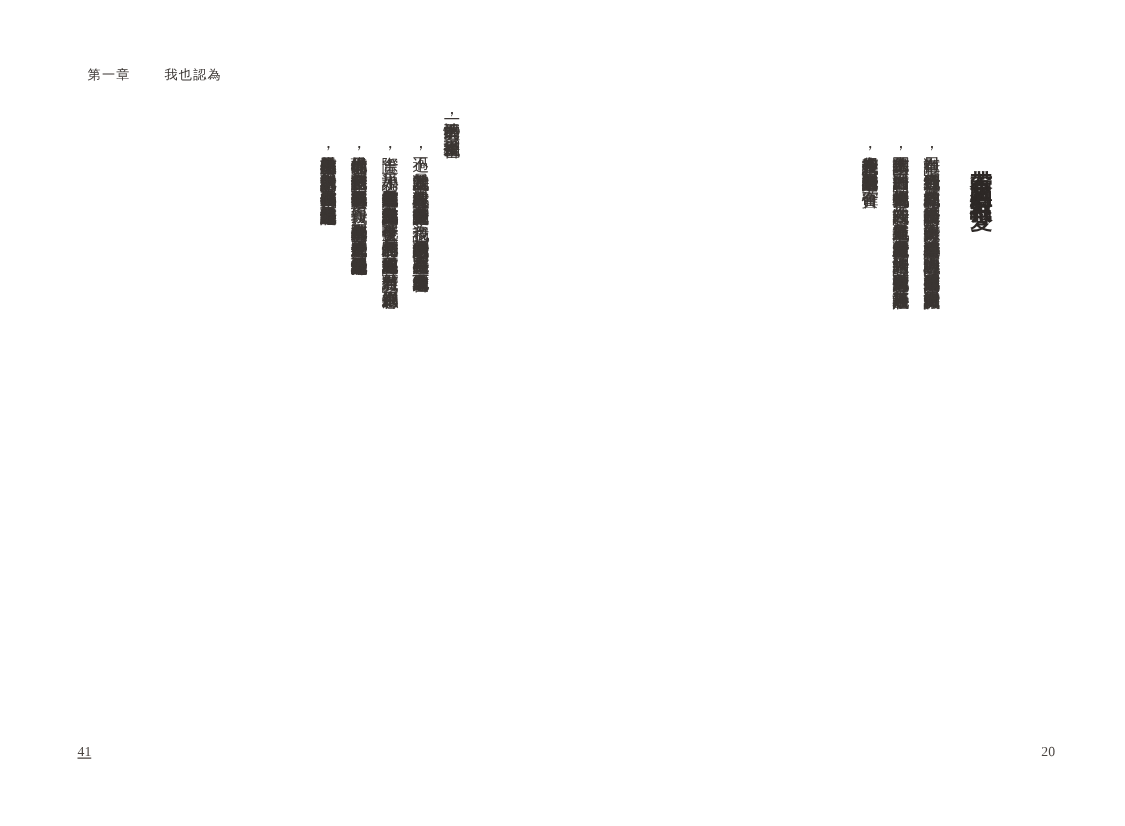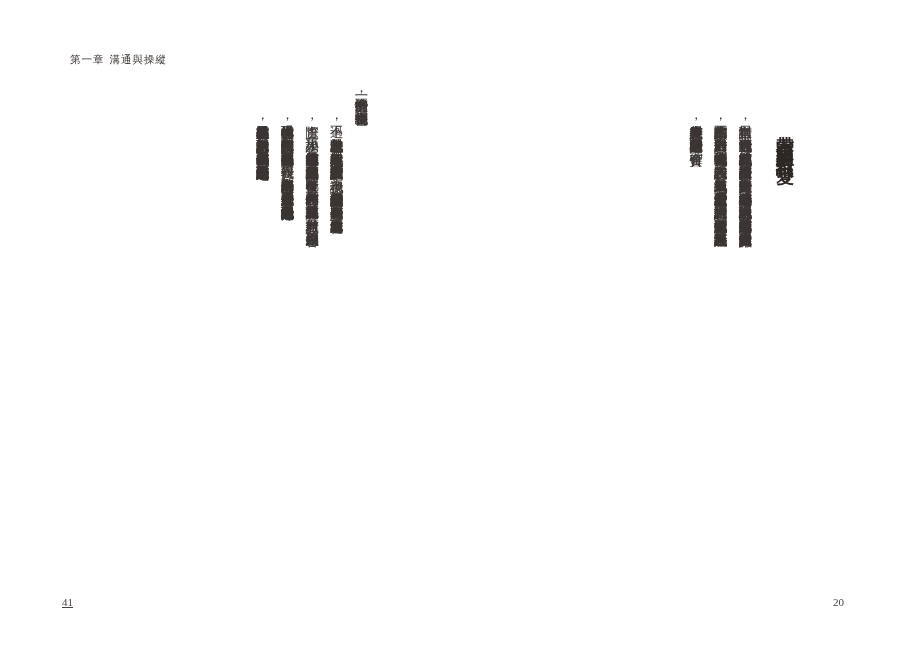--- a/index.html
+++ b/index.html
@@ -17,21 +17,21 @@
   .running-header {
     position: absolute;
     left: 70px;
     top: 53px;
     font-size: 10.5px;
     letter-spacing: 1px;
     color: #3a3532;
     white-space: nowrap;
   }
   .running-header .chapter-no {
-    margin-right: 5px;
+    margin-right: 27px;
   }
   .page-text {
     position: absolute;
     top: 88px;
     height: 487px;
     writing-mode: vertical-rl;
     -webkit-writing-mode: vertical-rl;
     text-orientation: mixed;
     font-size: 13.4px;
     line-height: 24.7px;
@@ -76,21 +76,21 @@
   .page-number-right {
     right: 56px;
   }
 </style>
 </head>
 <body>
 
 <div>
 
   <div class="running-header">
-    <span class="chapter-no">第一章</span><span>溝通與操縱</span>
+    <span class="chapter-no">第一章</span><span>我也認為</span>
   </div>
 
   <div class="page-text right-page-text">
     <h2 class="section-title">帶有企圖的對話很可愛</h2>
     <p>在日常對話中，我們會巧妙地進行溝通，藉此順利完成各式各樣的操縱。擺出只是在平靜談論事實的樣子，讓對方覺得自己很有能力；一邊小心避免讓溝通變得清楚明確，一邊隱晦地誘導對方的心理；或是藉由明確到超出必要程度的溝通，讓對方覺得自己是個誠實的人。</p>
     <p>正在閱讀這本書的你，回顧自己過去的對話，大概也會找到很多符合的地方吧。我在和人說話的時候，也並非只是單純地在溝通，我會思考怎麼做才能給對方留下好印象；遇到說話招人討厭的人時，也會避免在溝通層面明確批評對方，設法若無其事地轉移話題。</p>
     <p>我想應該有很多人會覺得，對話中的這些企圖是一種不老實的表現。確實會有</p>
   </div>
 
   <div class="page-text left-page-text">

